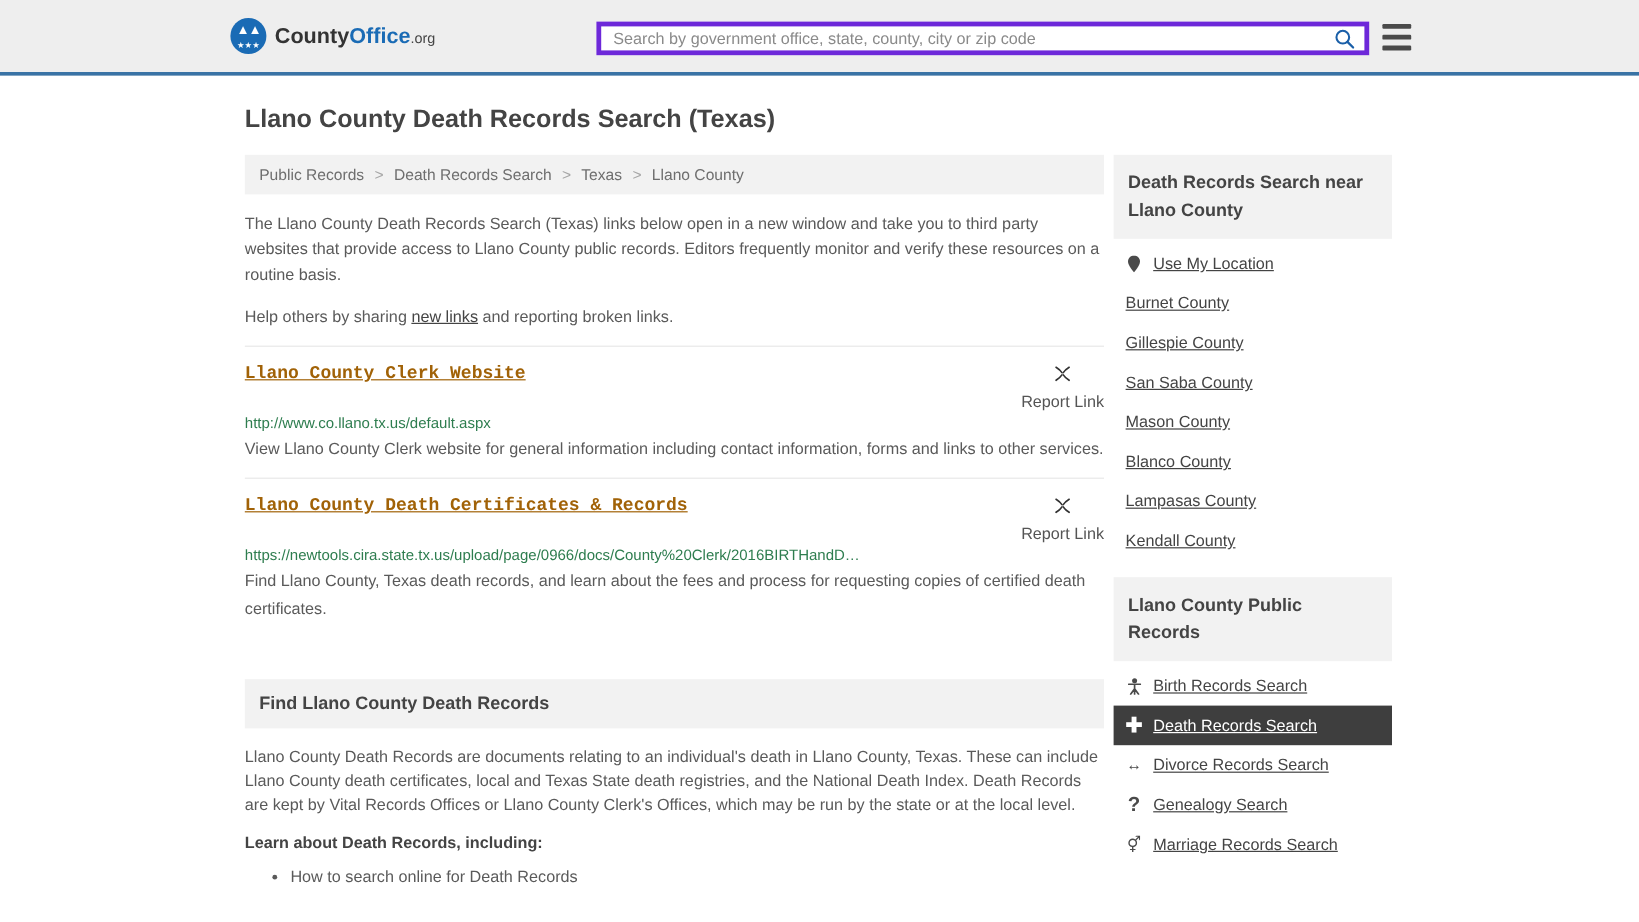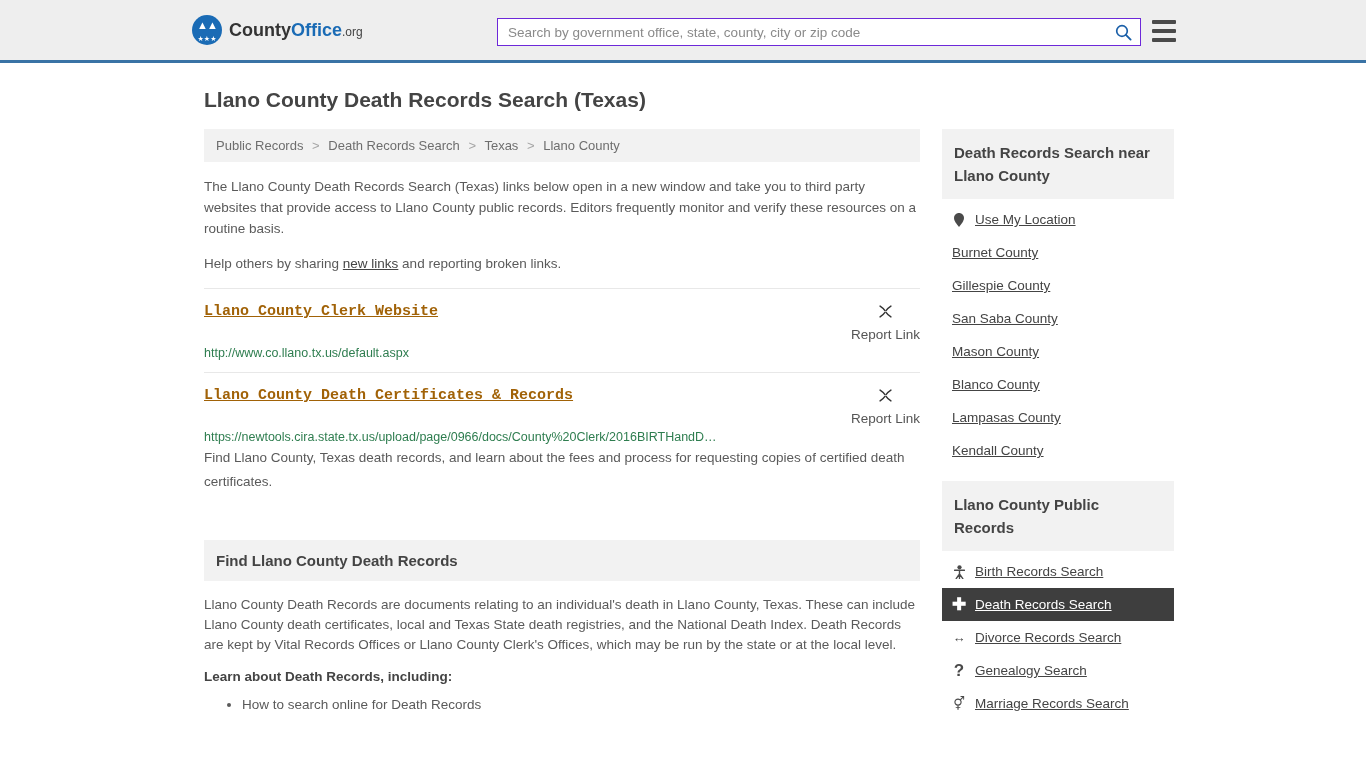--- a/index.html
+++ b/index.html
@@ -63,21 +63,21 @@
   .logo-text .blue { color: #1a6bb5; font-weight: bold; }
   .logo-text .org { font-size: 12px; color: #444444; }
 
   .search-wrap {
     position: absolute;
     left: 497px;
     top: 18px;
     width: 644px;
     height: 28px;
     background: #ffffff;
-    border: 1px solid #6d28d9;
+    border: 4px solid #6d28d9;
     display: flex;
     align-items: center;
   }
   .search-input {
     border: 0;
     outline: none;
     flex: 1;
     height: 26px;
     padding: 0 10px;
     font-size: 13.5px;
@@ -112,21 +112,21 @@
 
   
   .page {
     width: 1366px;
     padding: 0 192px 0 204px;
     position: relative;
   }
   .columns {
     display: flex;
     align-items: flex-start;
-    gap: 22px;
+    gap: 8px;
   }
   .main-col { width: 716px; flex: none; }
   .side-col { width: 232px; flex: none; }
 
   h1.page-title {
     font-size: 21px;
     line-height: 26px;
     color: #444444;
     font-weight: bold;
     margin: 24px 0 16px 0;
@@ -333,20 +333,21 @@
             <svg width="15" height="15" viewBox="0 0 16 16">
               <path d="M2.2 2.2 C5 4 6.4 5.4 7.4 7.0" stroke="#333" stroke-width="1.5" fill="none" stroke-linecap="round"></path>
               <path d="M13.8 2.2 C11 4 9.6 5.4 8.6 7.0" stroke="#333" stroke-width="1.5" fill="none" stroke-linecap="round"></path>
               <path d="M2.2 13.8 C5 12 6.4 10.6 7.4 9.0" stroke="#333" stroke-width="1.5" fill="none" stroke-linecap="round"></path>
               <path d="M13.8 13.8 C11 12 9.6 10.6 8.6 9.0" stroke="#333" stroke-width="1.5" fill="none" stroke-linecap="round"></path>
             </svg>
             <span>Report Link</span>
           </div>
         </div>
         <div class="result-url">http://www.co.llano.tx.us/default.aspx</div>
+        <div class="result-desc">View Llano County Clerk website for general information including contact information, forms and links to other services.</div>
       </div>
 
       <div class="result">
         <div class="result-head">
           <a class="result-title">Llano County Death Certificates &amp; Records</a>
           <div class="report-link">
             <svg width="15" height="15" viewBox="0 0 16 16">
               <path d="M2.2 2.2 C5 4 6.4 5.4 7.4 7.0" stroke="#333" stroke-width="1.5" fill="none" stroke-linecap="round"></path>
               <path d="M13.8 2.2 C11 4 9.6 5.4 8.6 7.0" stroke="#333" stroke-width="1.5" fill="none" stroke-linecap="round"></path>
               <path d="M2.2 13.8 C5 12 6.4 10.6 7.4 9.0" stroke="#333" stroke-width="1.5" fill="none" stroke-linecap="round"></path>

